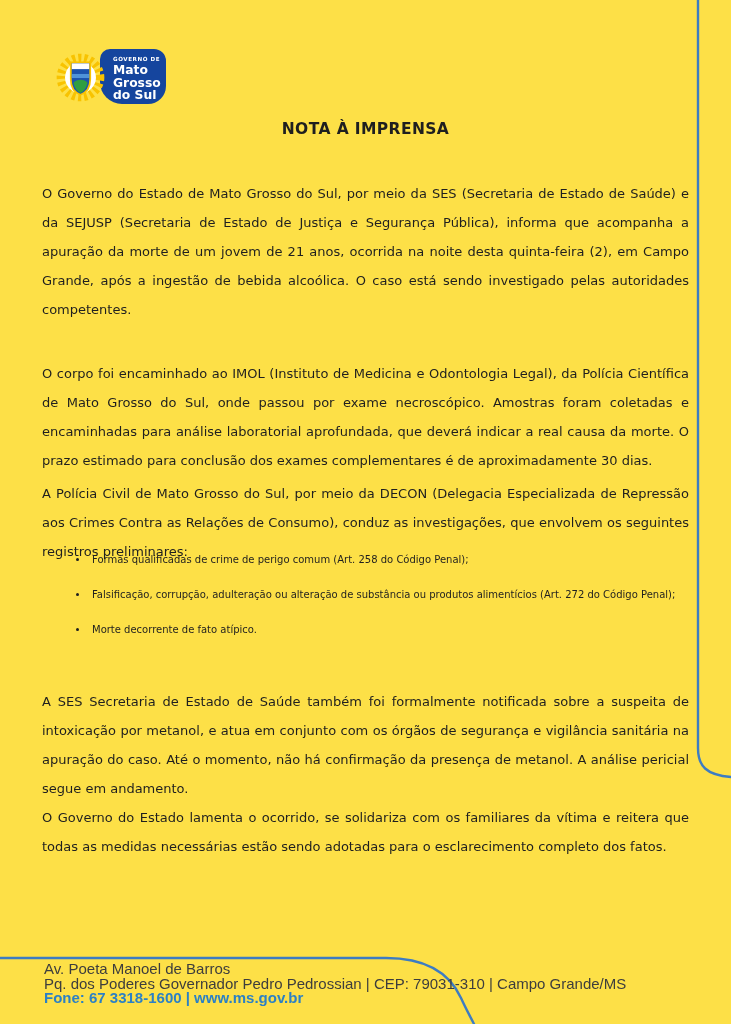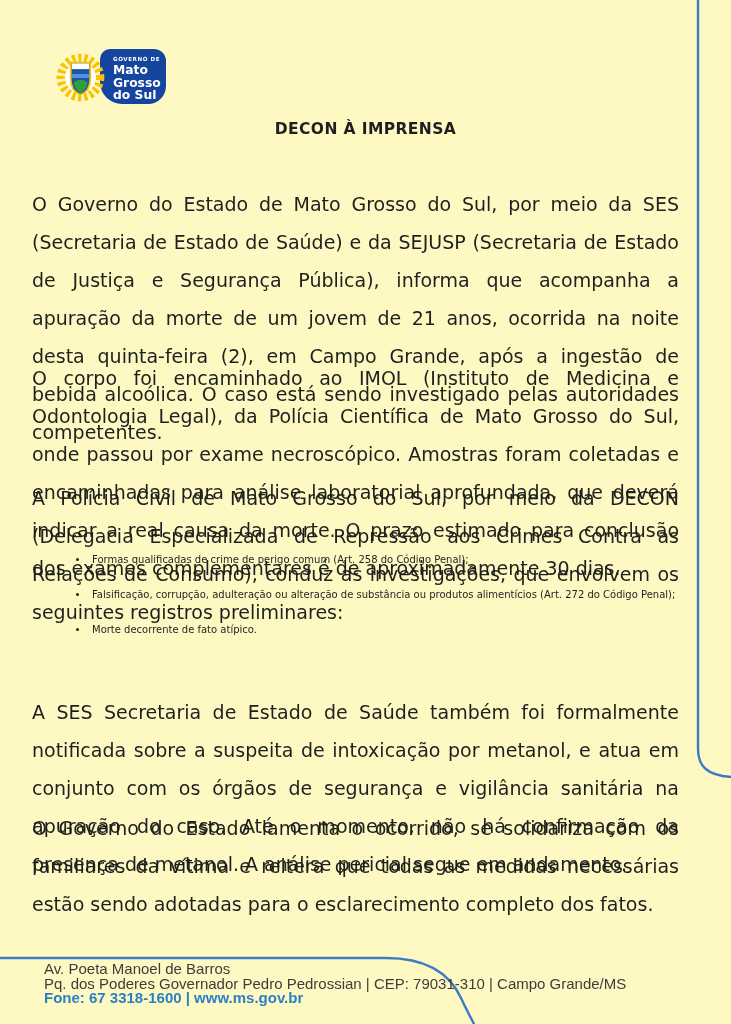--- a/index.html
+++ b/index.html
@@ -1,19 +1,19 @@
 <!DOCTYPE html>
 <html lang="pt"><head>
 <meta charset="utf-8">
 <style>
   html,body{margin:0;padding:0;background:#ffffff;}
   .page{
     position:relative;
     width:731px;height:1024px;
-    background:#fef9c3;
+    background:#fde047;
     overflow:hidden;
     font-family:"DejaVu Sans",sans-serif;
     color:#1f1f1f;
   }
   
   .deco{position:absolute;left:0;top:0;width:731px;height:1024px;pointer-events:none;}
 
   
   .logo{position:absolute;left:54px;top:49px;width:114px;height:57px;}
   .logo-box{
@@ -28,22 +28,22 @@
   .logo-tagline{font-size:5.6px;font-weight:bold;letter-spacing:.55px;margin-bottom:2px;white-space:nowrap;}
   .logo-name{font-size:12.3px;font-weight:bold;line-height:12.6px;white-space:nowrap;}
   .crest{position:absolute;left:0;top:2px;width:53px;height:53px;z-index:2;}
 
   
   .doc-title{
     position:absolute;left:42px;top:120px;width:647px;
     text-align:center;font-weight:bold;font-size:15.5px;letter-spacing:.4px;
   }
   .para{
-    position:absolute;left:32px;width:647px;
-    font-size:19px;line-height:38px;
+    position:absolute;left:42px;width:647px;
+    font-size:13px;line-height:29px;
     text-align:justify;
   }
   .p1{top:166px;}
   .p2{top:314px;margin-top:45px;}
   .p3{top:462px;margin-top:17px;}
   .p4{top:674px;}
   .p5{top:790px;}
 
   ul.bullets{
     position:absolute;left:42px;top:548px;width:640px;
@@ -81,21 +81,21 @@
     <svg class="crest" viewBox="0 0 60 60" aria-hidden="true">
       <circle cx="30" cy="30" r="22" fill="none" stroke="#f8c300" stroke-width="10" stroke-dasharray="3.5 3.2"></circle>
       <circle cx="30" cy="30" r="17.5" fill="#ffffff"></circle>
       <path d="M19 13 H41 V32 C41 42 35.5 47.5 30 49.5 C24.5 47.5 19 42 19 32 Z" fill="#1c53ad" stroke="#f8c300" stroke-width="2"></path>
       <rect x="20.2" y="14" width="19.6" height="6.5" fill="#ffffff"></rect>
       <rect x="20.2" y="26" width="19.6" height="4.6" fill="#4f93d9"></rect>
       <path d="M22 36 C25.5 31.5 34.5 31.5 38 36 C36.6 42.6 33 46.4 30 47.6 C27 46.4 23.4 42.6 22 36 Z" fill="#2f9e41"></path>
     </svg>
   </div>
 
-  <div class="doc-title">DECON À IMPRENSA</div>
+  <div class="doc-title">NOTA À IMPRENSA</div>
 
   <p class="para p1">O Governo do Estado de Mato Grosso do Sul, por meio da SES (Secretaria de Estado de Saúde) e da SEJUSP (Secretaria de Estado de Justiça e Segurança Pública), informa que acompanha a apuração da morte de um jovem de 21 anos, ocorrida na noite desta quinta-feira (2), em Campo Grande, após a ingestão de bebida alcoólica. O caso está sendo investigado pelas autoridades competentes.</p>
   <p class="para p2">O corpo foi encaminhado ao IMOL (Instituto de Medicina e Odontologia Legal), da Polícia Científica de Mato Grosso do Sul, onde passou por exame necroscópico. Amostras foram coletadas e encaminhadas para análise laboratorial aprofundada, que deverá indicar a real causa da morte. O prazo estimado para conclusão dos exames complementares é de aproximadamente 30 dias.</p>
   <p class="para p3">A Polícia Civil de Mato Grosso do Sul, por meio da DECON (Delegacia Especializada de Repressão aos Crimes Contra as Relações de Consumo), conduz as investigações, que envolvem os seguintes registros preliminares:</p>
 
   <ul class="bullets">
       <li>Formas qualificadas de crime de perigo comum (Art. 258 do Código Penal);</li>
       <li>Falsificação, corrupção, adulteração ou alteração de substância ou produtos alimentícios (Art. 272 do Código Penal);</li>
       <li>Morte decorrente de fato atípico.</li>
     </ul>

